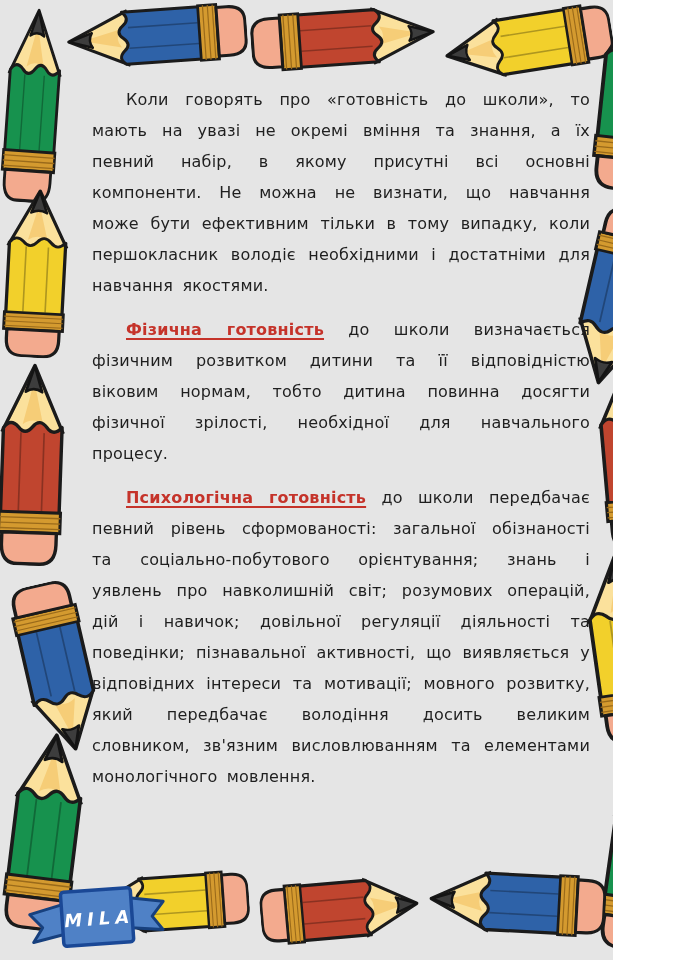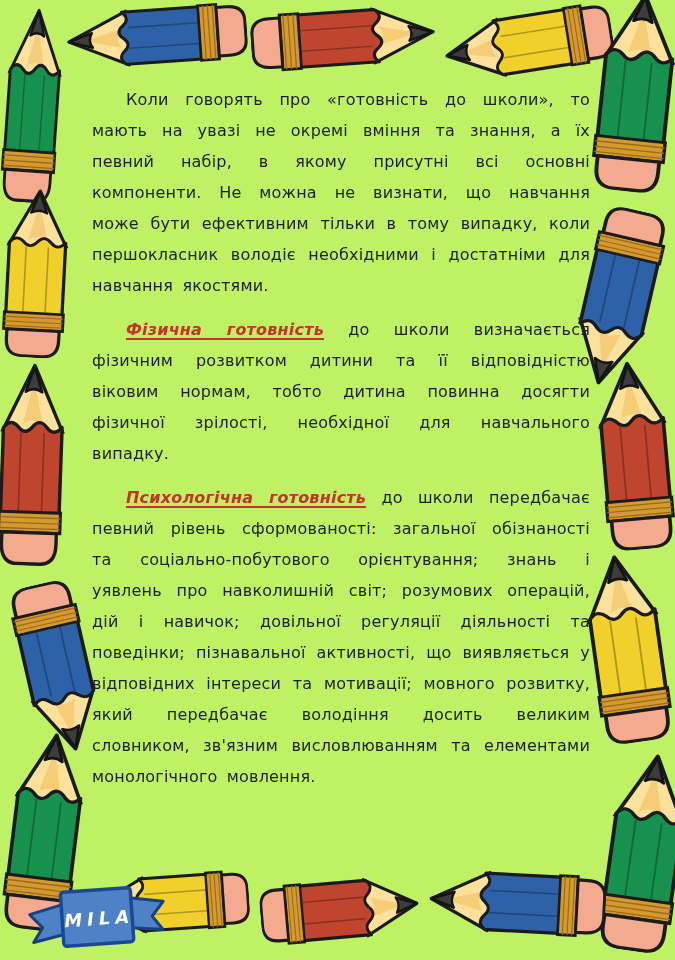--- a/index.html
+++ b/index.html
@@ -1,19 +1,19 @@
 <!DOCTYPE html>
 <html lang="uk"><head>
 <meta charset="utf-8">
 <style>
   html,body{margin:0;padding:0;background:#ffffff;}
   .page{
     position:relative;
-    width:675px;height:960px;
-    background:#bef264;
+    width:613px;height:960px;
+    background:#e5e5e5;
     overflow:hidden;
     font-family:"DejaVu Sans","Liberation Sans",sans-serif;
   }
   
   .pencil{
     position:absolute;
     transform-origin:50% 50%;
     display:block;
   }
   
@@ -24,21 +24,20 @@
     font-size:16px;
     line-height:31px;
     text-align:justify;
     letter-spacing:.2px;
     word-spacing:4px;
   }
   .article p{margin:0 0 13px;text-indent:34px;}
   .lead{
     color:#c5332a;
     font-weight:bold;
-    font-style:italic;
     text-decoration:underline;
     text-decoration-thickness:2px;
     text-underline-offset:3px;
   }
   
   .banner{
     position:absolute;
     left:26px;top:882px;width:142px;height:68px;
     transform:rotate(-4deg);
   }
@@ -123,21 +122,21 @@
     </svg>
   <svg class="pencil" style="left:305px;top:830px;width:70px;height:160px;--body:#c0452f;transform:rotate(85deg)">
       <use href="#pencil-shape"></use>
     </svg>
   <svg class="pencil" style="left:481px;top:814px;width:72px;height:178px;--body:#2e62a8;transform:rotate(-87deg)">
       <use href="#pencil-shape"></use>
     </svg>
 
   <div class="article">
     <p><span>Коли говорять про «готовність до школи», то мають на увазі не окремі вміння та знання, а їх певний набір, в якому присутні всі основні компоненти. Не можна не визнати, що навчання може бути ефективним тільки в тому випадку, коли першокласник володіє необхідними і достатніми для навчання якостями.</span></p>
-    <p><span class="lead">Фізична готовність</span><span> до школи визначається фізичним розвитком дитини та її відповідністю віковим нормам, тобто дитина повинна досягти фізичної зрілості, необхідної для навчального випадку.</span></p>
+    <p><span class="lead">Фізична готовність</span><span> до школи визначається фізичним розвитком дитини та її відповідністю віковим нормам, тобто дитина повинна досягти фізичної зрілості, необхідної для навчального процесу.</span></p>
     <p><span class="lead">Психологічна готовність</span><span> до школи передбачає певний рівень сформованості: загальної обізнаності та соціально-побутового орієнтування; знань і уявлень про навколишній світ; розумових операцій, дій і навичок; довільної регуляції діяльності та поведінки; пізнавальної активності, що виявляється у відповідних інтереси та мотивації; мовного розвитку, який передбачає володіння досить великим словником, зв'язним висловлюванням та елементами монологічного мовлення.</span></p>
   </div>
 
   <svg class="banner" viewBox="0 0 142 68">
     <polygon points="38,20 4,28 16,42 6,56 38,50" fill="#4f81c6" stroke="#17407e" stroke-width="3" stroke-linejoin="round"></polygon>
     <polygon points="104,18 138,24 126,38 136,52 104,48" fill="#4f81c6" stroke="#17407e" stroke-width="3" stroke-linejoin="round"></polygon>
     <rect x="36" y="8" width="70" height="54" rx="3" fill="#4f81c6" stroke="#1a4896" stroke-width="3.5"></rect>
     <text class="banner-text" x="73" y="43" text-anchor="middle">MILA</text>
   </svg>
 

